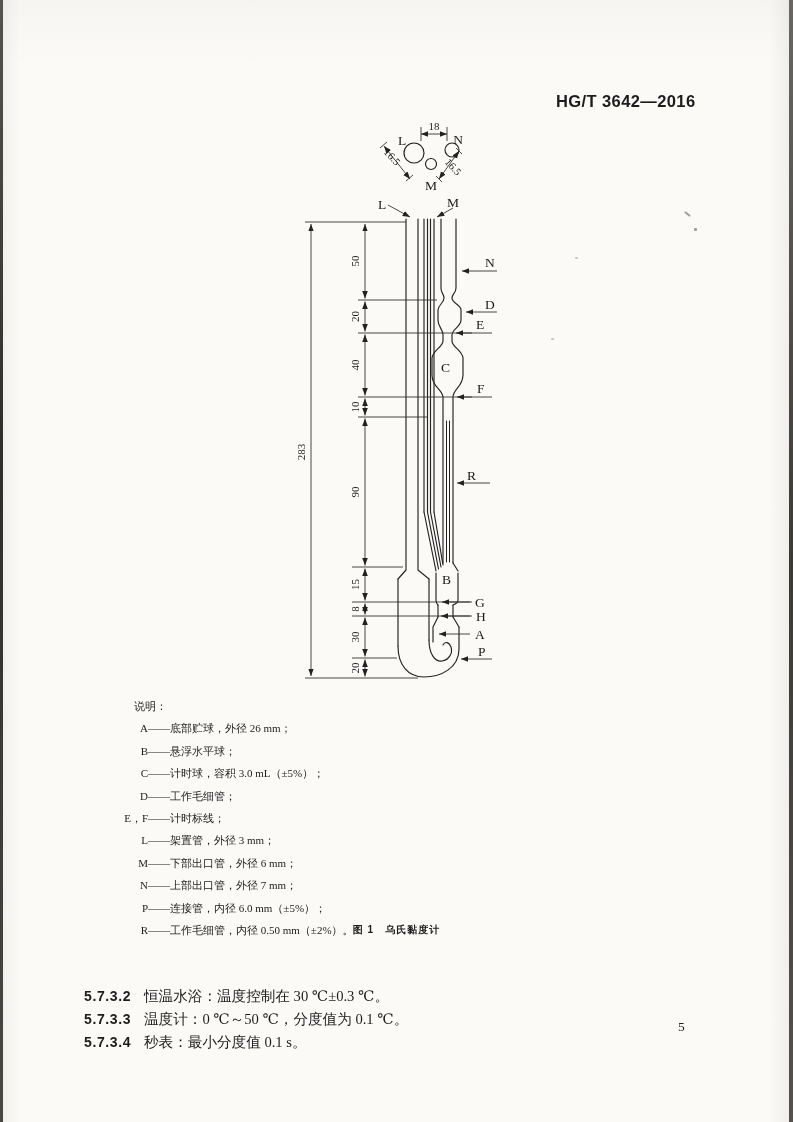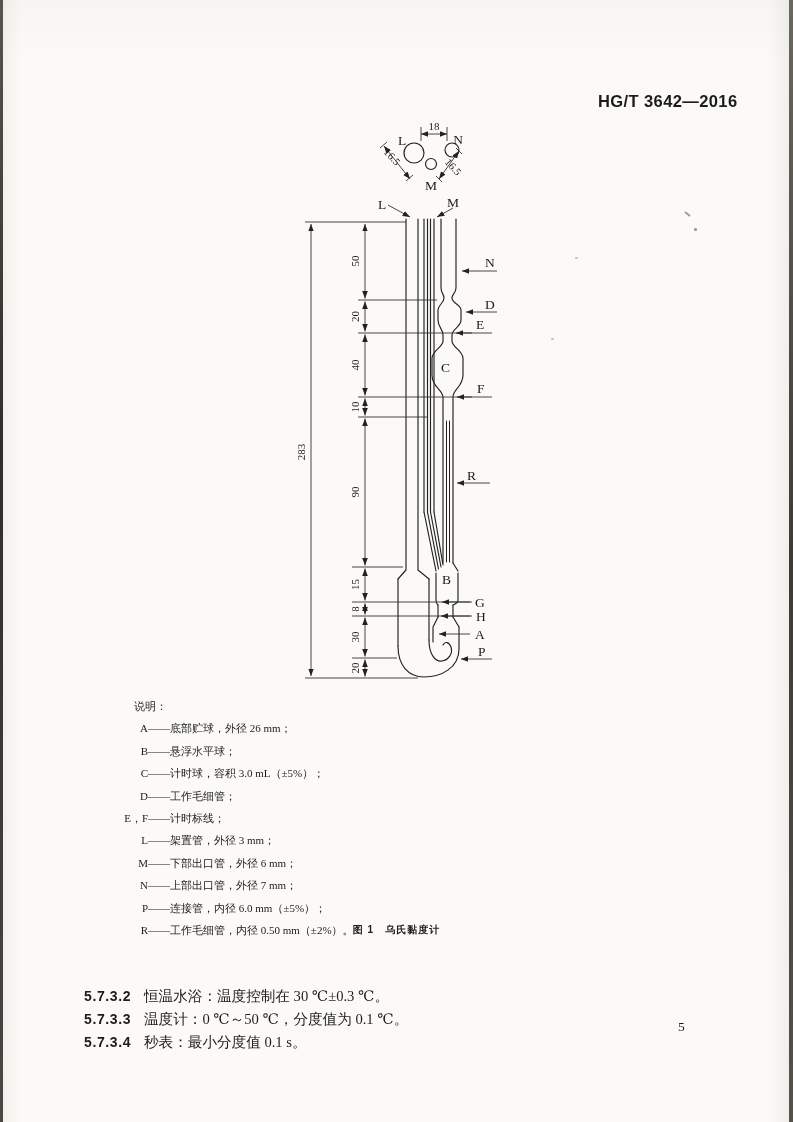--- a/index.html
+++ b/index.html
@@ -10,21 +10,21 @@
   
   #edge-left{left:0;top:0;width:3px;height:1122px;
     background:linear-gradient(180deg,#57544d,#2e2d29 40%,#4a4843);}
   #edge-right{right:0;top:0;width:4px;height:1122px;
     background:linear-gradient(180deg,#6b675e,#3c3a35 50%,#55524a);}
   #paper-tint{left:0;top:0;width:793px;height:1122px;pointer-events:none;
     background:linear-gradient(90deg,rgba(60,55,45,.06),rgba(0,0,0,0) 2.5%,rgba(0,0,0,0) 97%,rgba(60,55,45,.07)),
                linear-gradient(180deg,rgba(0,0,0,.02),rgba(0,0,0,0) 6%);}
   .speck{background:#8d8d86;border-radius:1px;opacity:.85}
   
-  #doc-number{left:598px;top:92px;font-family:"Liberation Sans","DejaVu Sans",sans-serif;
+  #doc-number{left:556px;top:92px;font-family:"Liberation Sans","DejaVu Sans",sans-serif;
     font-weight:bold;font-size:16.5px;letter-spacing:.4px;}
   
   #legend{left:112px;top:695px;font-size:11px;line-height:22.4px;}
   #legend-title{margin-left:22px;}
   .lrow{display:flex;}
   .lrow .lbl{width:58px;text-align:right;white-space:nowrap;}
   .lrow .dsc{margin-left:0;white-space:nowrap;}
   
   #fig-caption{left:0;top:923px;width:793px;text-align:center;font-weight:bold;
     font-size:10px;font-family:"Liberation Sans","DejaVu Sans",sans-serif;letter-spacing:1px;}

